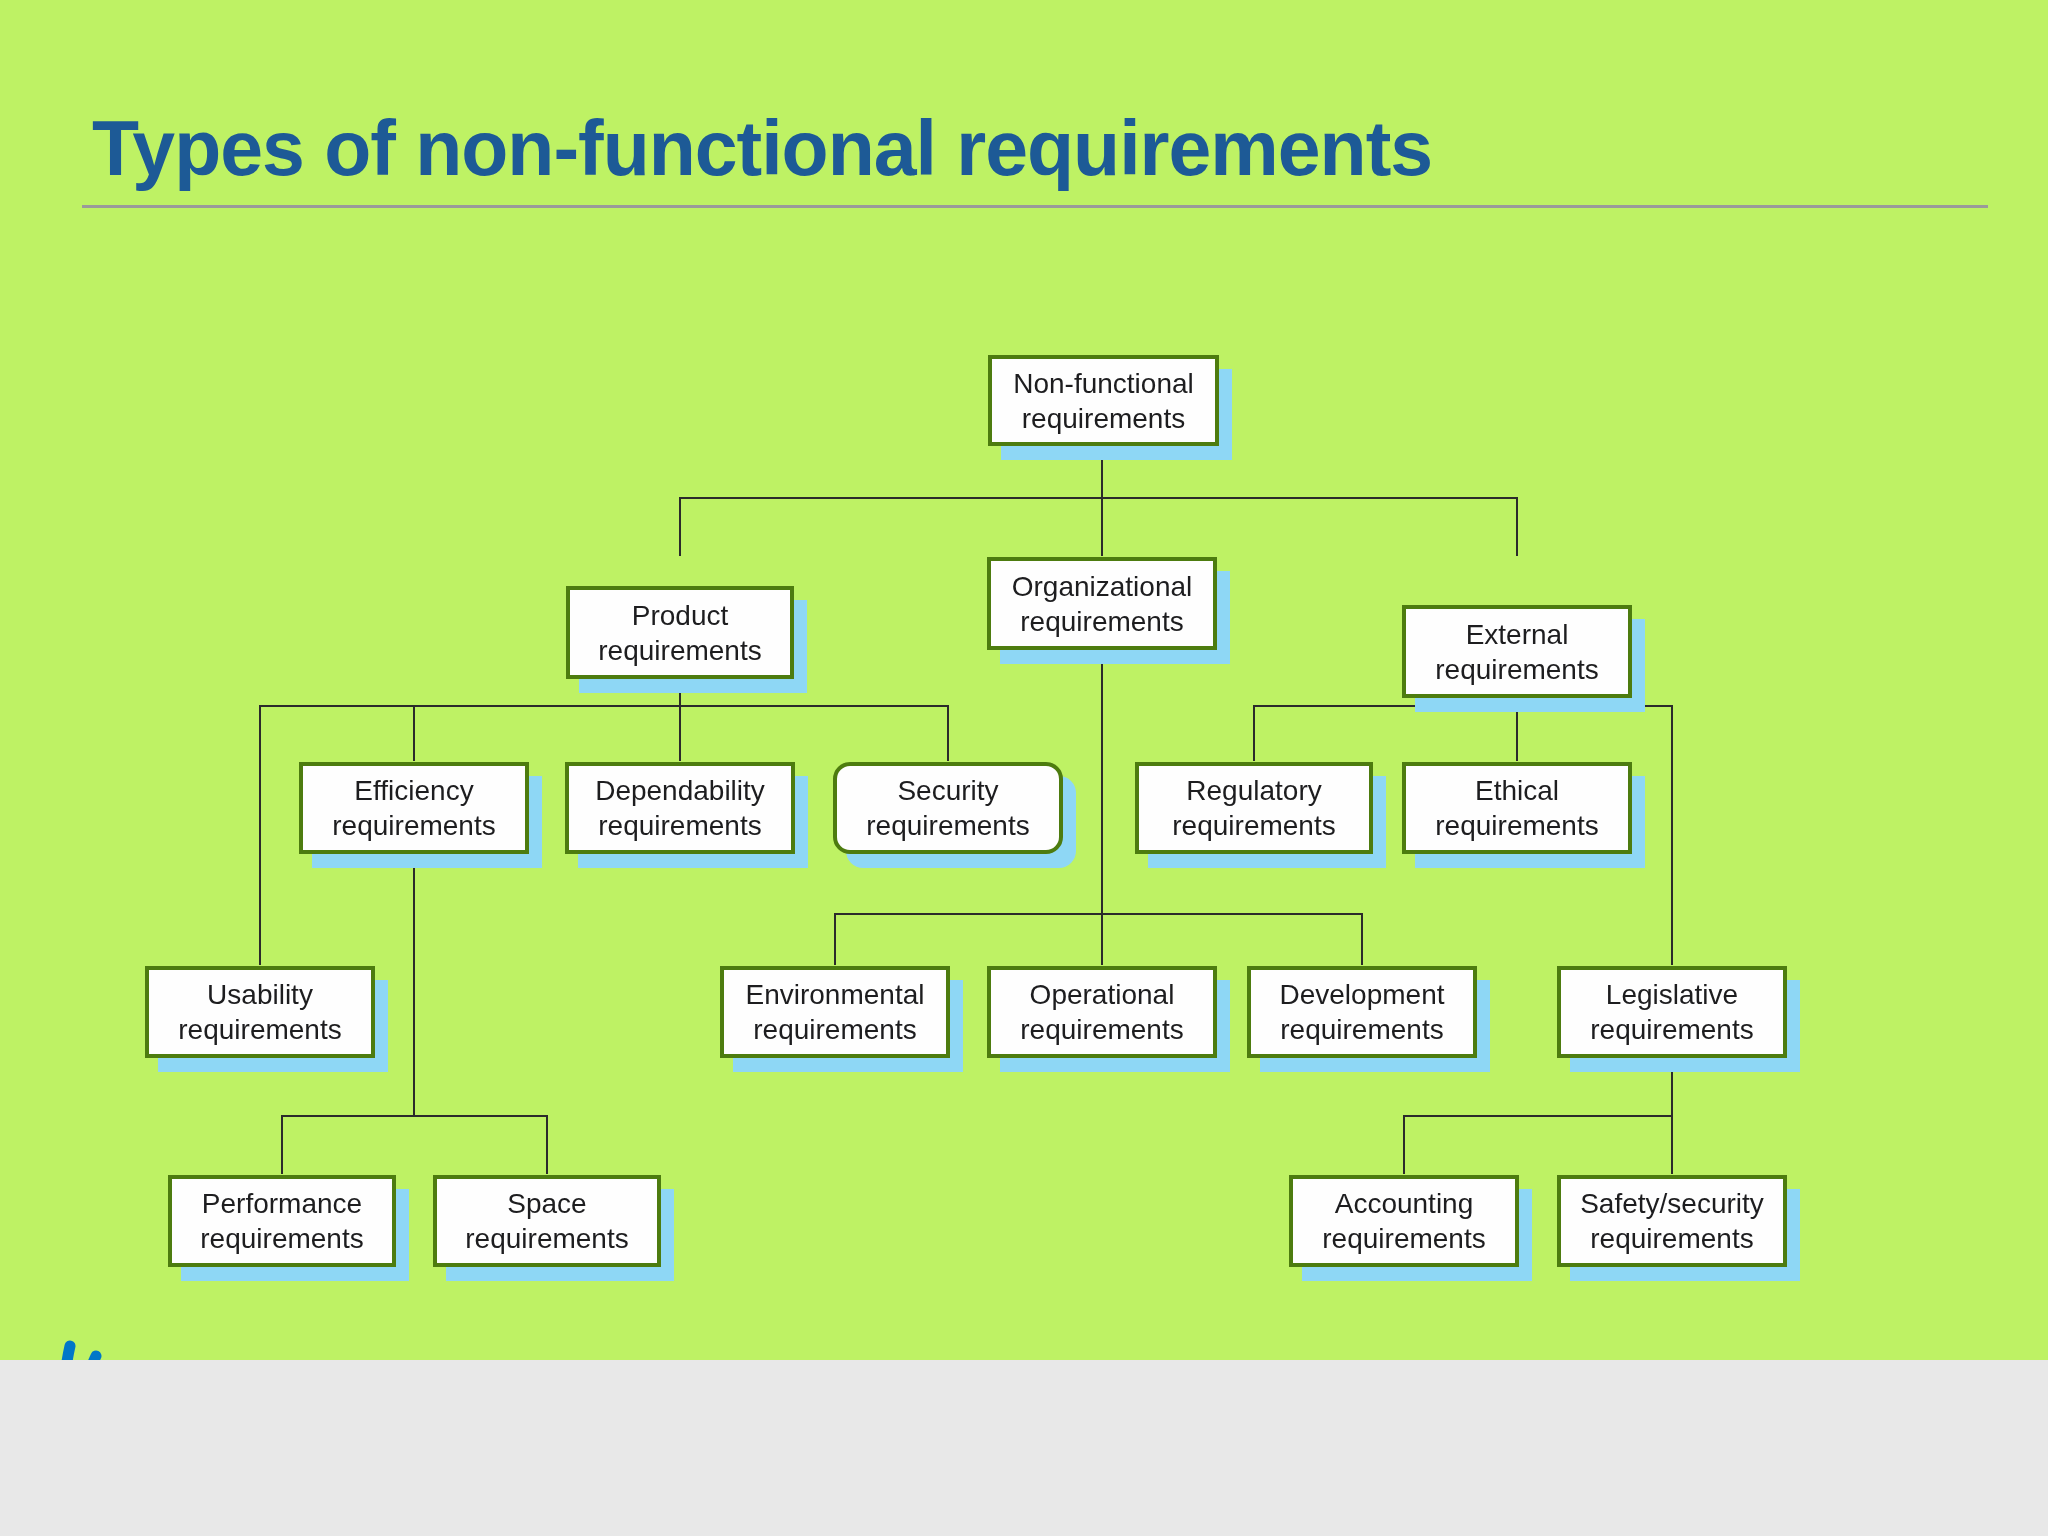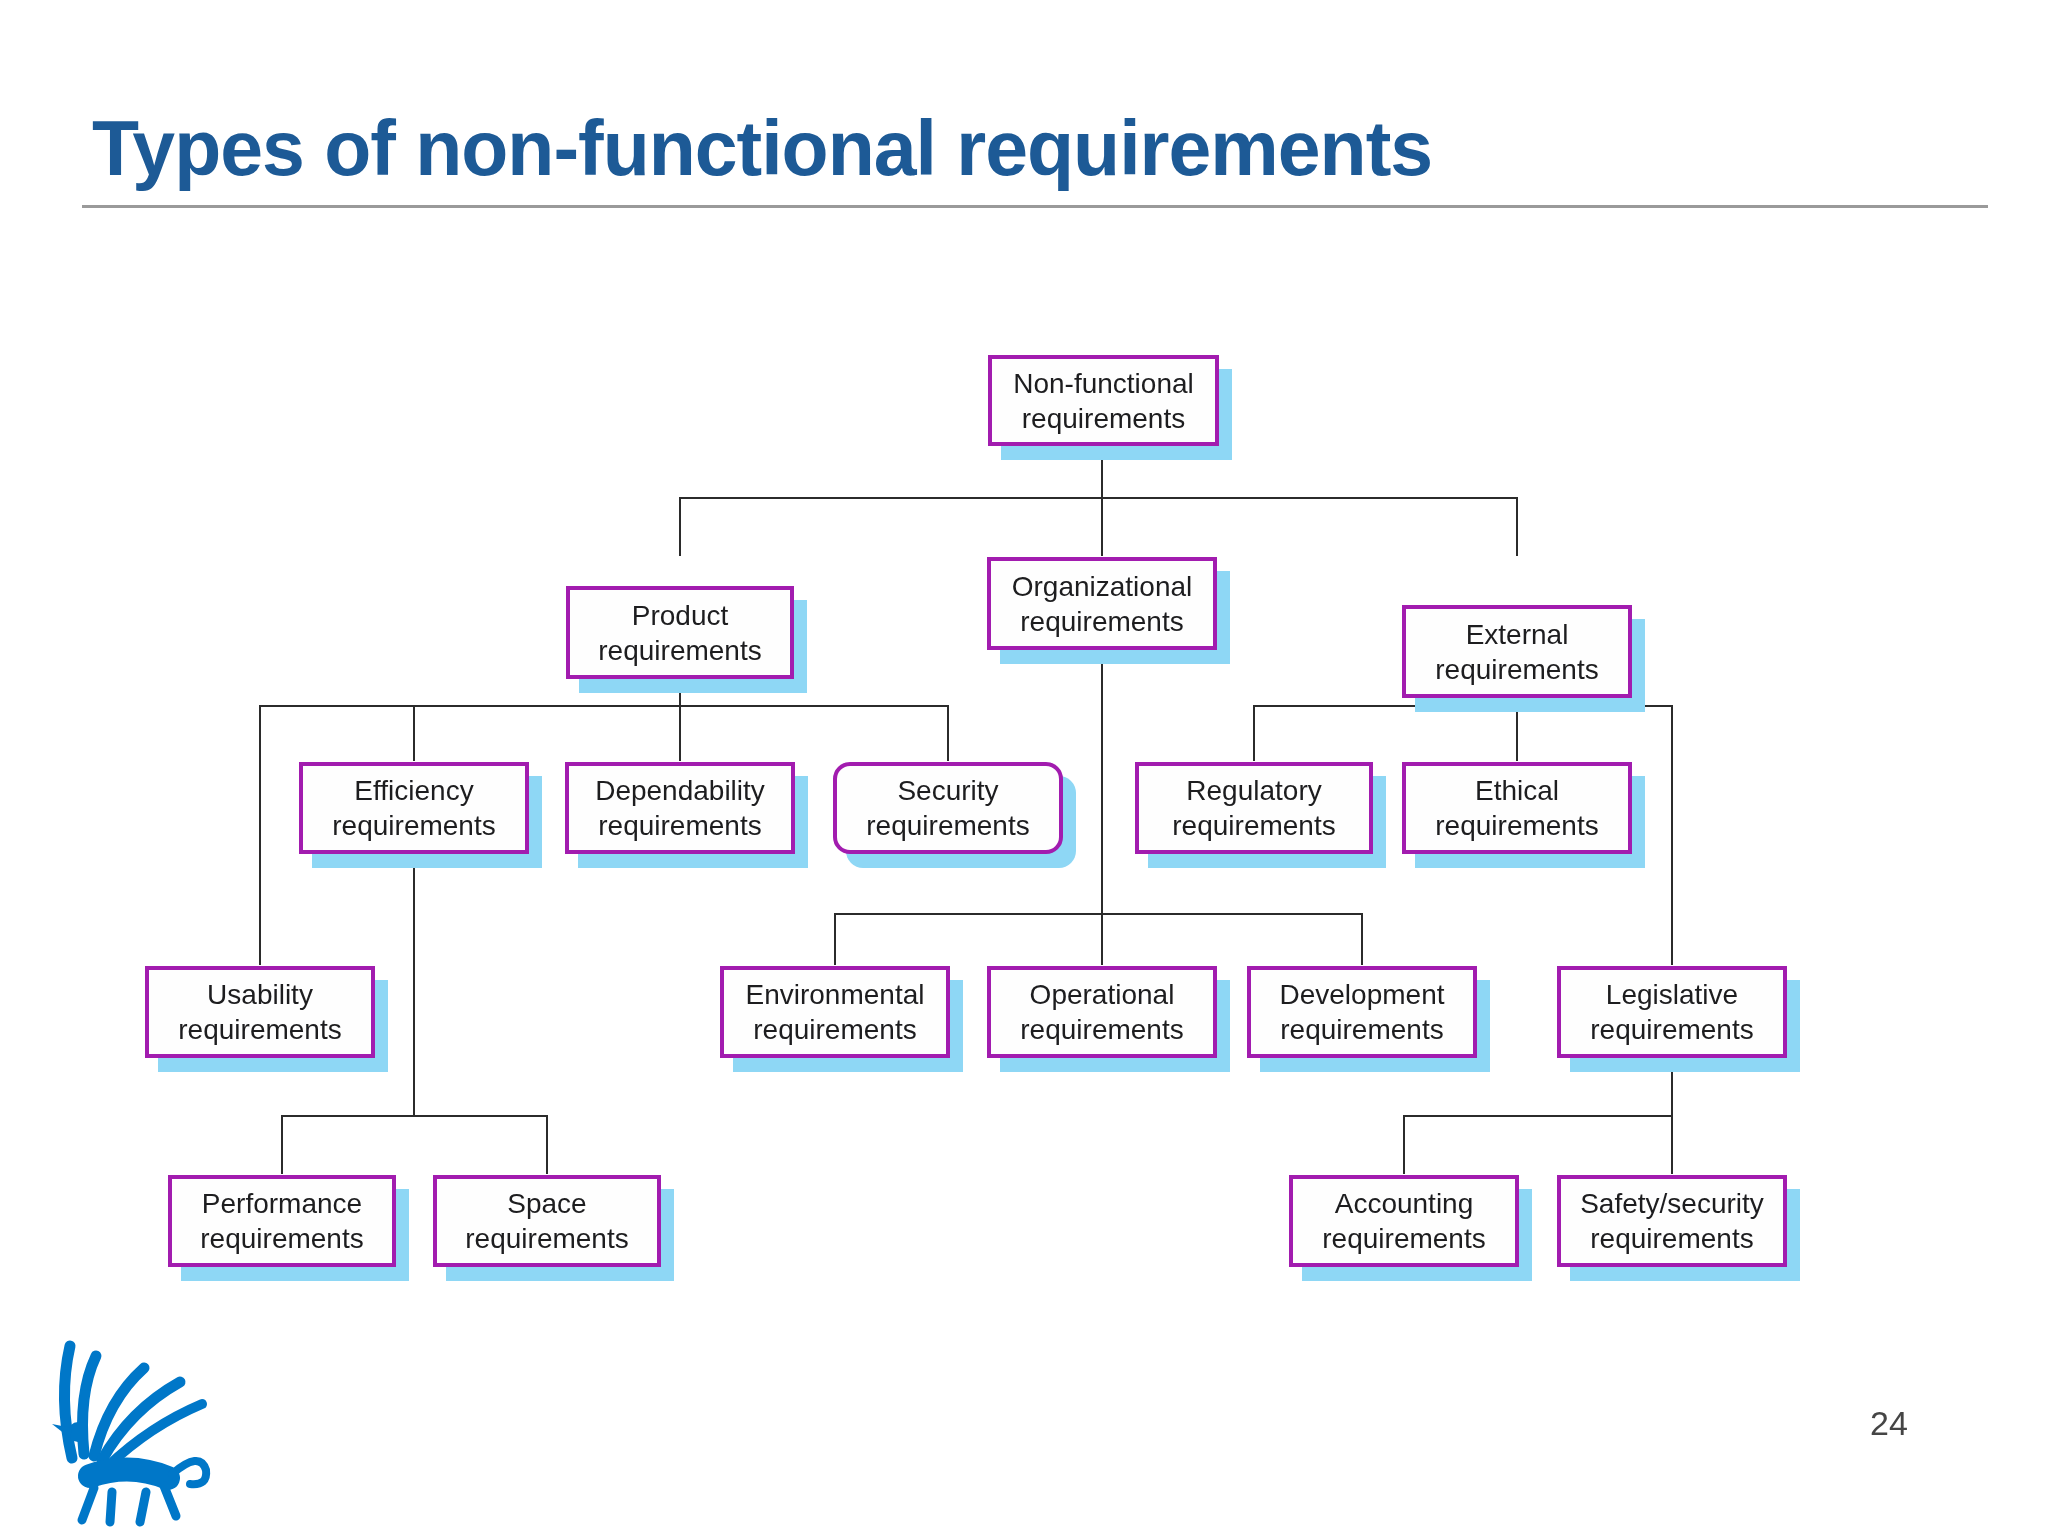--- a/index.html
+++ b/index.html
@@ -1,20 +1,20 @@
 <!DOCTYPE html>
 <html><head>
 <meta charset="utf-8">
 <style>
   html, body { margin: 0; padding: 0; background: #e8e8e8; }
   .slide {
     position: relative;
     width: 2048px;
-    height: 1536px;
-    background: #ffffff;
+    height: 1360px;
+    background: #bef264;
     overflow: hidden;
     font-family: "Liberation Sans", sans-serif;
   }
   .slide-title {
     position: absolute;
     left: 92px;
     top: 104px;
     margin: 0;
     font-size: 77px;
     font-weight: 700;
@@ -28,21 +28,21 @@
     top: 205px;
     width: 1906px;
     height: 3px;
     background: #9a9a9a;
   }
   .diagram { position: absolute; left: 0; top: 0; width: 100%; height: 100%; }
   .node {
     position: absolute;
     box-sizing: border-box;
     background: #fefefe;
-    border: 4px solid #a21caf;
+    border: 4px solid #4d7c0f;
     box-shadow: 13px 14px 0 #8ed7f5;
     display: flex;
     align-items: center;
     justify-content: center;
     text-align: center;
     font-size: 28px;
     line-height: 35px;
     color: #1d1d1f;
     white-space: pre-line;
   }

